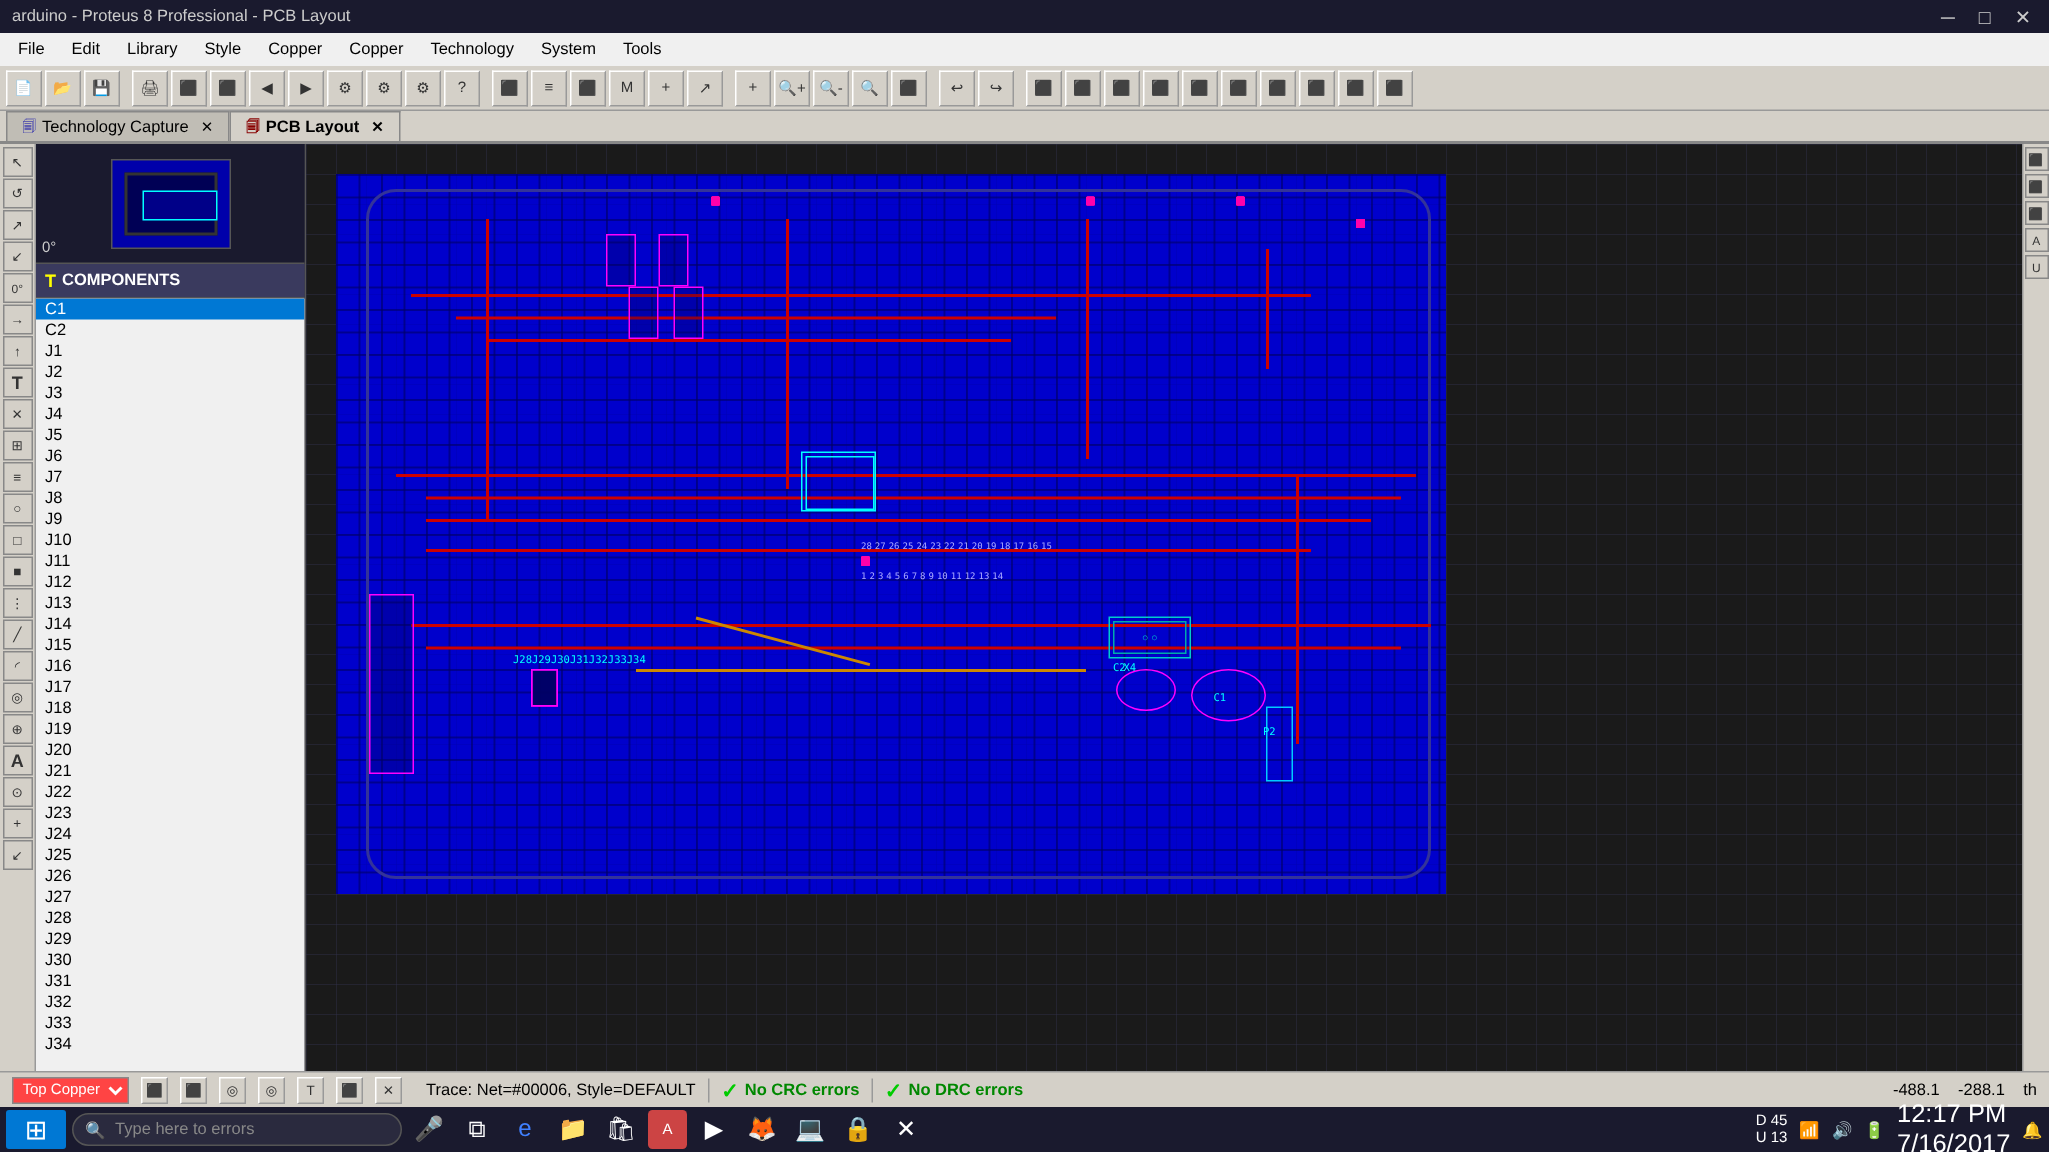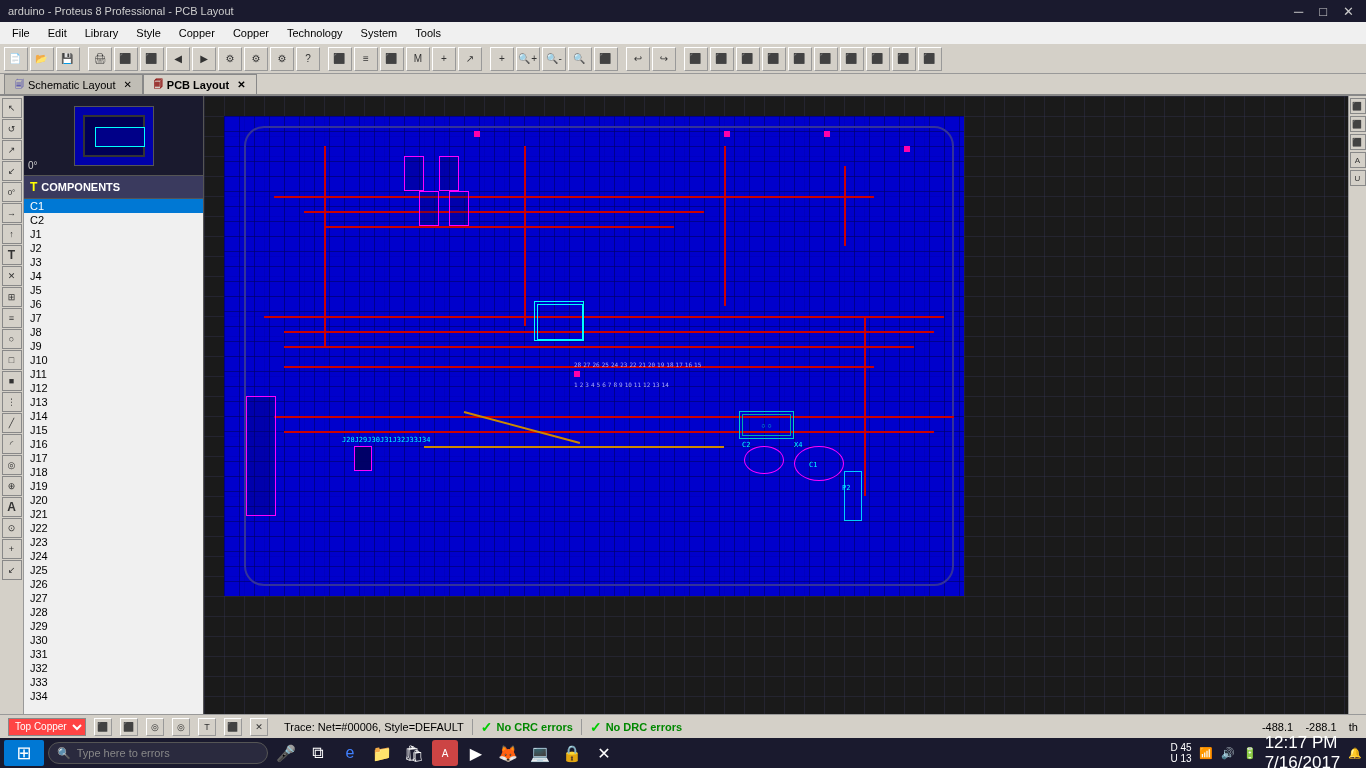--- a/index.html
+++ b/index.html
@@ -398,21 +398,21 @@
   <div class="tb-btn">⬛</div>
   <div class="tb-btn">⬛</div>
   <div class="tb-btn">⬛</div>
   <div class="tb-btn">⬛</div>
   <div class="tb-btn">⬛</div>
 </div>
 
 <div id="tabs">
   <div class="tab">
     <span style="font-size:9px;color:#0000aa">🗐</span>
-    <span>Schematic Layout</span>
+    <span>Technology Capture</span>
     <span class="tab-close">✕</span>
   </div>
   <div class="tab active">
     <span style="font-size:9px;color:#880000">🗐</span>
     <span>PCB Layout</span>
     <span class="tab-close">✕</span>
   </div>
 </div>
 
 <div id="main-layout">
@@ -637,21 +637,21 @@
       <div class="pcb-ic" style="top:330px;left:570px;width:50px;height:35px;border-radius:50%;border-color:#ff00ff;">
       </div>
       <div class="pcb-label" style="top:325px;left:518px;">C2</div>
       <div class="pcb-label" style="top:345px;left:585px;">C1</div>
 
       <div class="pcb-ic" style="top:295px;left:515px;width:55px;height:28px;border-color:#00cccc;">
         <div style="position:absolute;inset:2px;border:1px solid #00aaaa;display:flex;align-items:center;justify-content:center;">
           <span style="color:#00cccc;font-size:7px;">○  ○</span>
         </div>
       </div>
-      <div class="pcb-label" style="top:325px;left:525px;margin-left:45px;">X4</div>
+      <div class="pcb-label" style="top:325px;left:525px;">X4</div>
 
       <div class="pcb-ic" style="top:355px;left:620px;width:18px;height:50px;border-color:#00ccff;">
       </div>
       <div class="pcb-label" style="top:368px;left:618px;">P2</div>
 
       <div class="track-d" style="top:295px;left:240px;width:120px;background:#cc8800;transform:rotate(15deg);"></div>
 
     </div>
 
     <div style="position:absolute;right:0;top:0;bottom:0;width:18px;background:#d4d0c8;border-left:1px solid #999;display:flex;flex-direction:column;align-items:center;padding:2px;gap:2px;">

